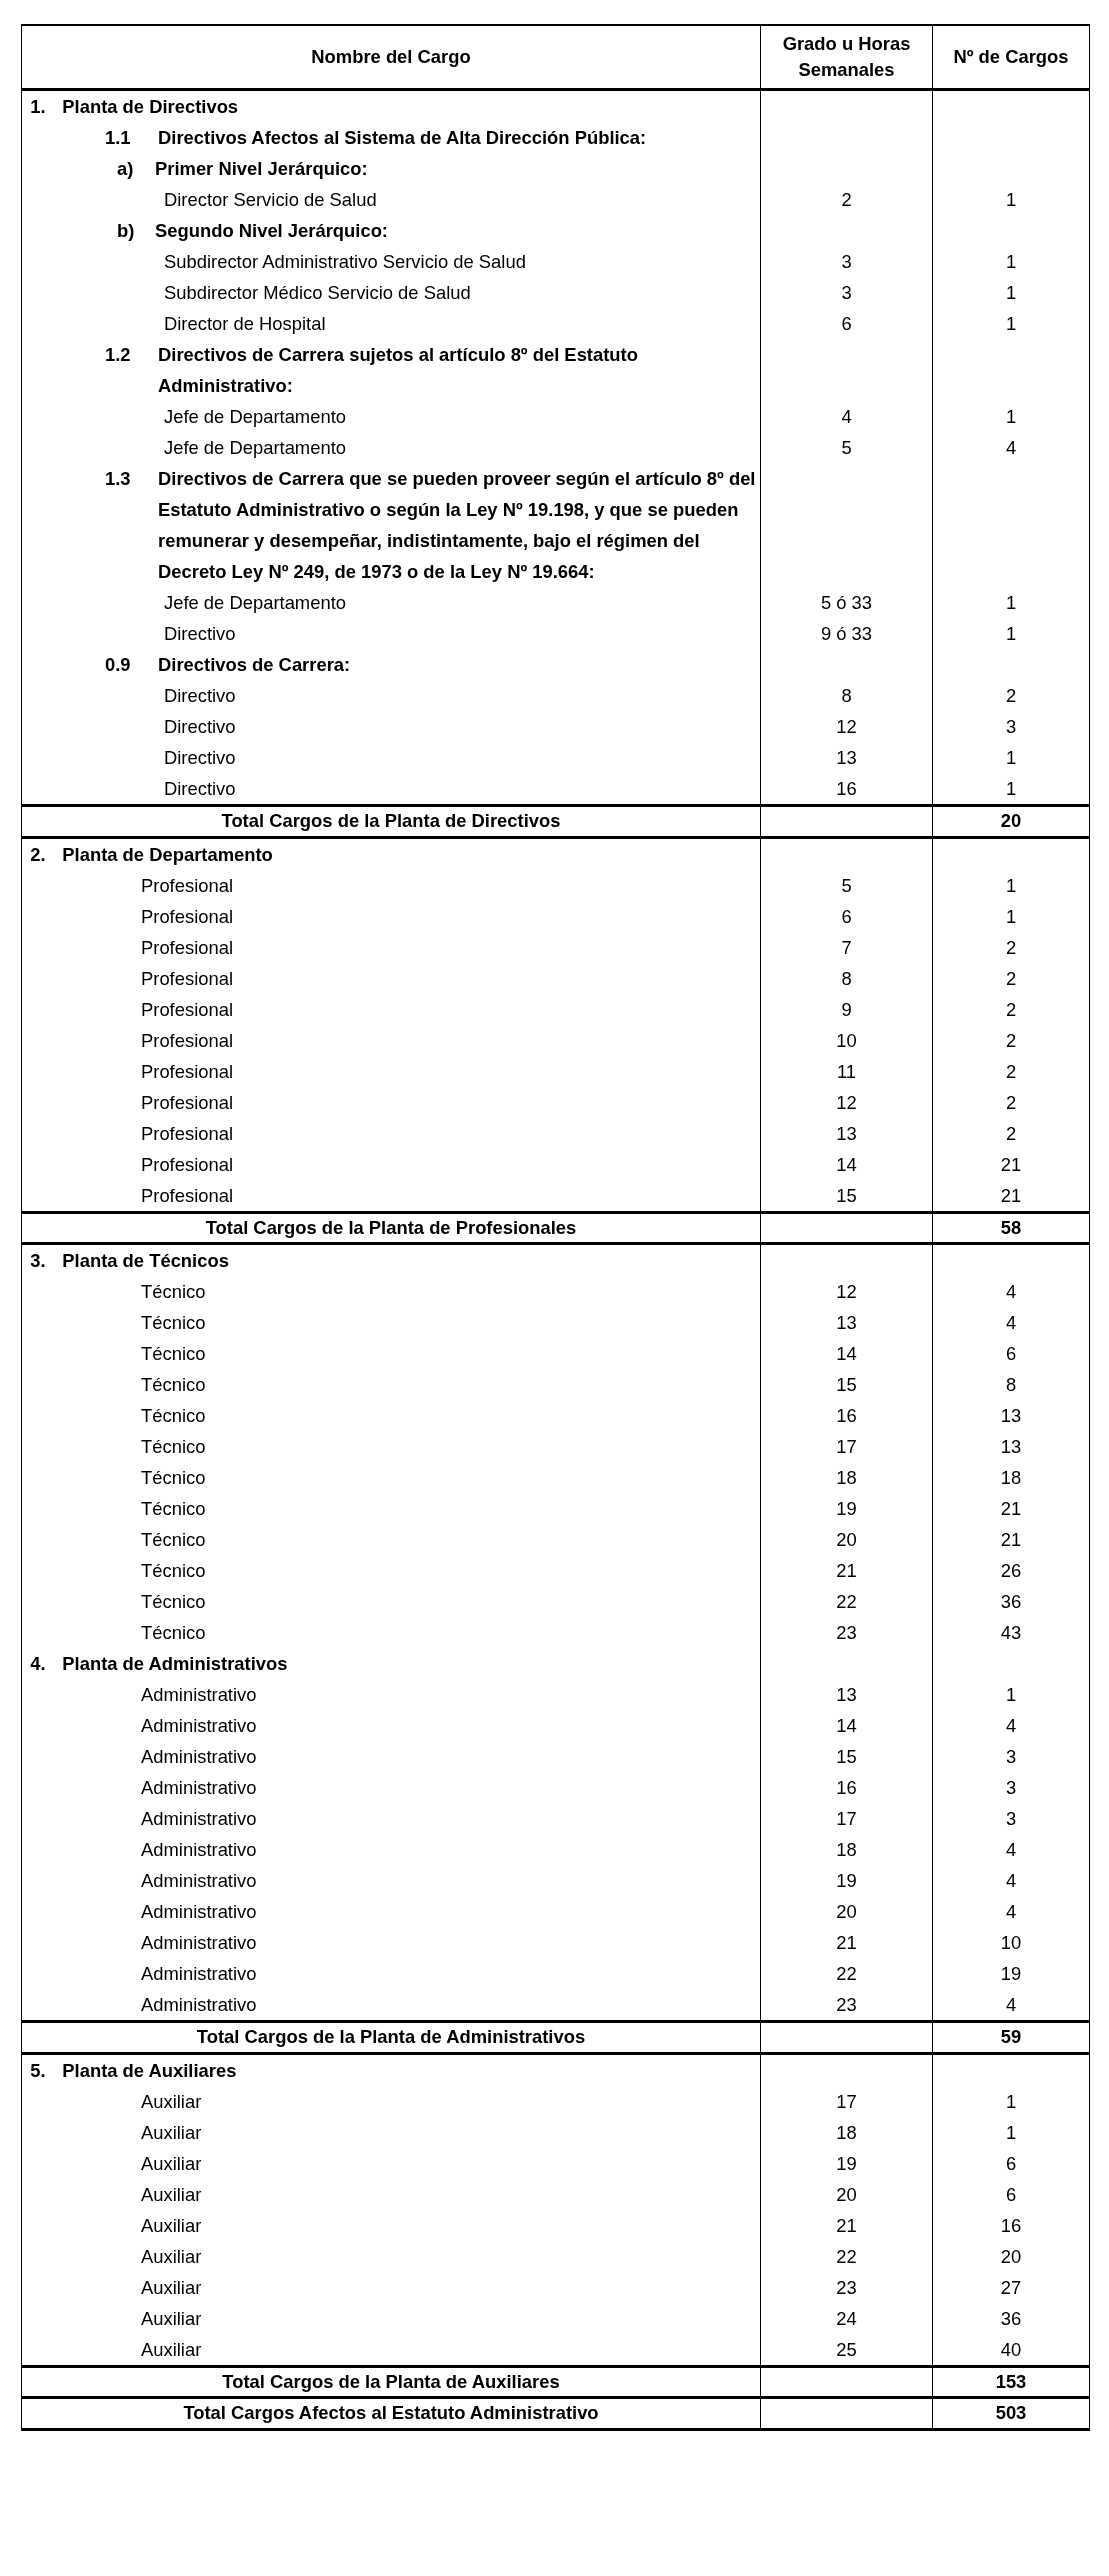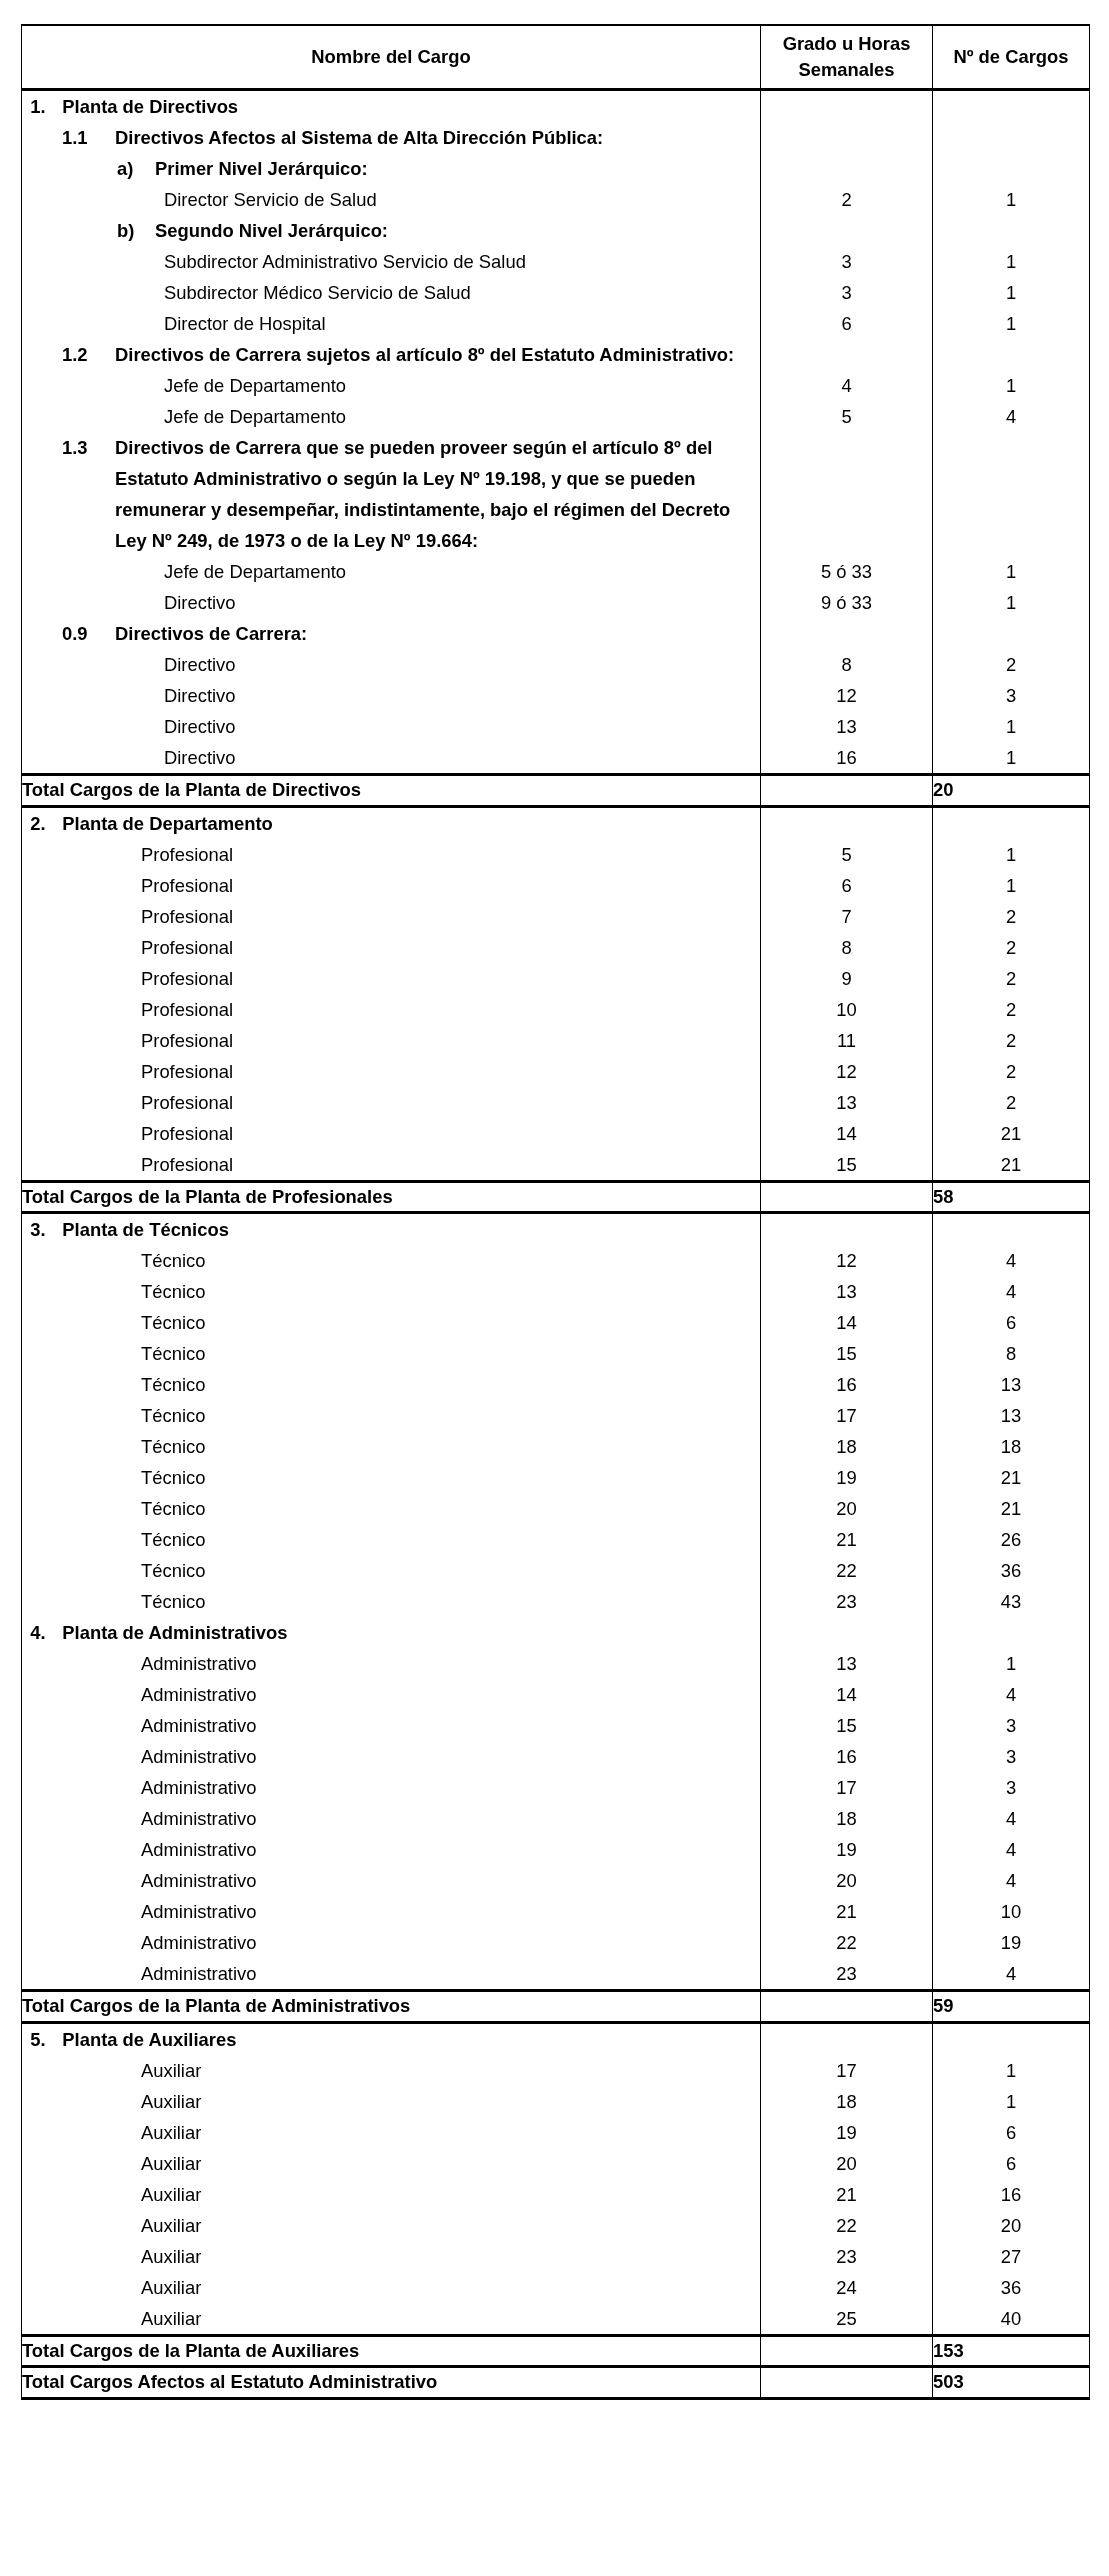--- a/index.html
+++ b/index.html
@@ -13,26 +13,26 @@
   thead th { font-weight: bold; text-align: center; border-top: 2.4px solid #000; border-bottom: 3.6px solid #000; height: 62px; line-height: 26px; font-size: 18.4px; }
   .num { text-align: center; }
   .bold { font-weight: bold; }
   .lvl1 { padding-left: 8.3px; }
   .lvl2 { padding-left: 40px; }
   .lvl3 { padding-left: 95px; }
   .lvl4 { padding-left: 142px; }
   .lvl-item { padding-left: 119px; }
   .marker { display: inline-block; }
   .m1 { width: 32px; }
-  .m2 { width: 53px; }
+  .m2 { width: 53px; margin-left: 43px; }
   .m3 { width: 38px; }
   .hang { display: flex; line-height: 31px; }
   .hang .marker { flex: 0 0 auto; }
   .hang .txt { flex: 1 1 auto; }
-  tr.total td { border-top: 3px solid #000; border-bottom: 3px solid #000; font-weight: bold; height: 28.5px; line-height: 28.5px; }
+  tr.total td { border-top: 3px solid #000; border-bottom: 3px solid #000; font-weight: bold; text-align: center; height: 28.5px; line-height: 28.5px; }
 </style>
 </head>
 <body>
 
 <div class="page">
   <table>
     <colgroup>
         <col class="c1">
         <col class="c2">
         <col class="c3">

